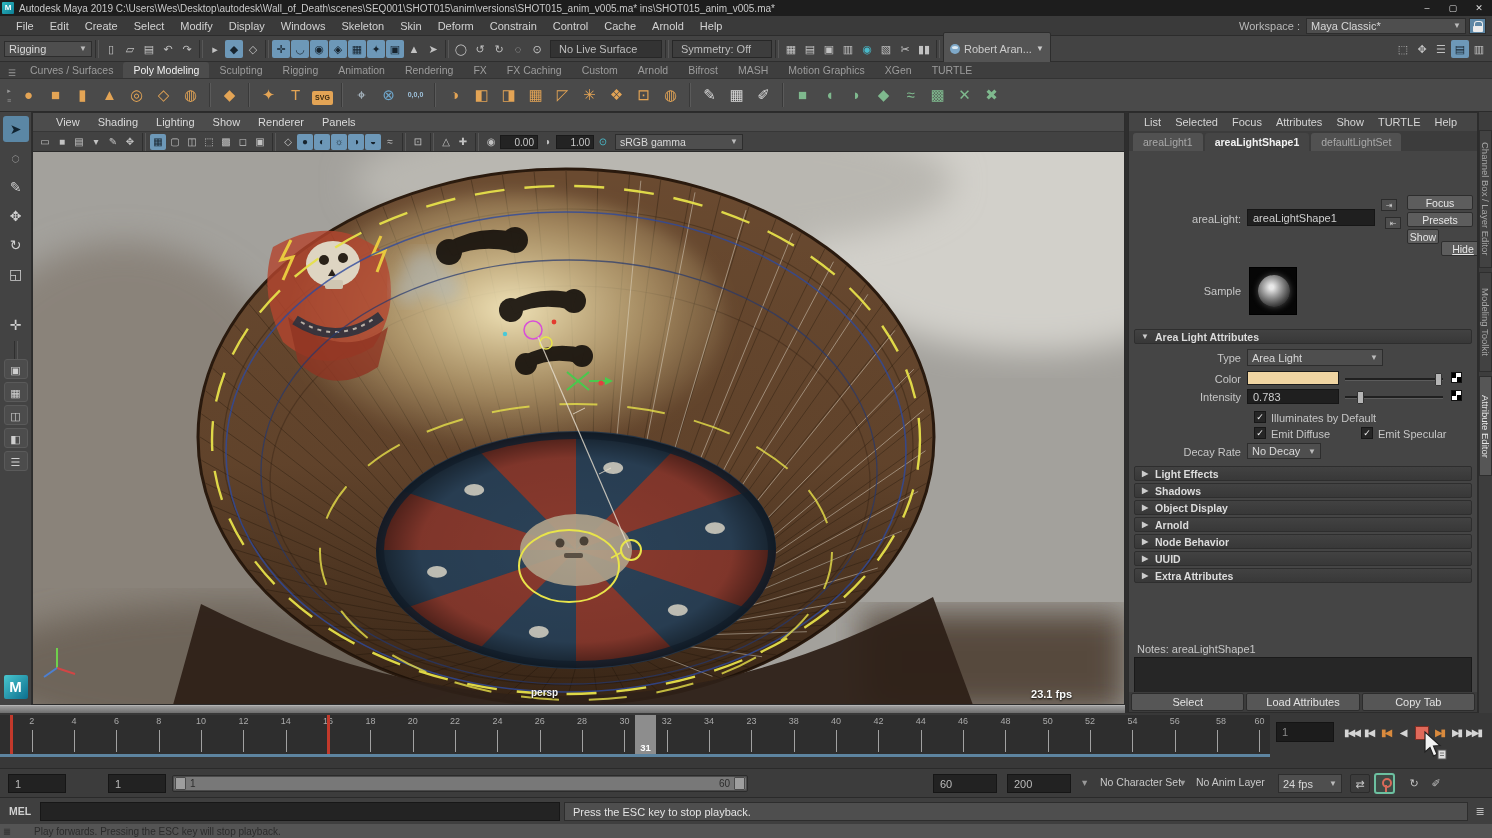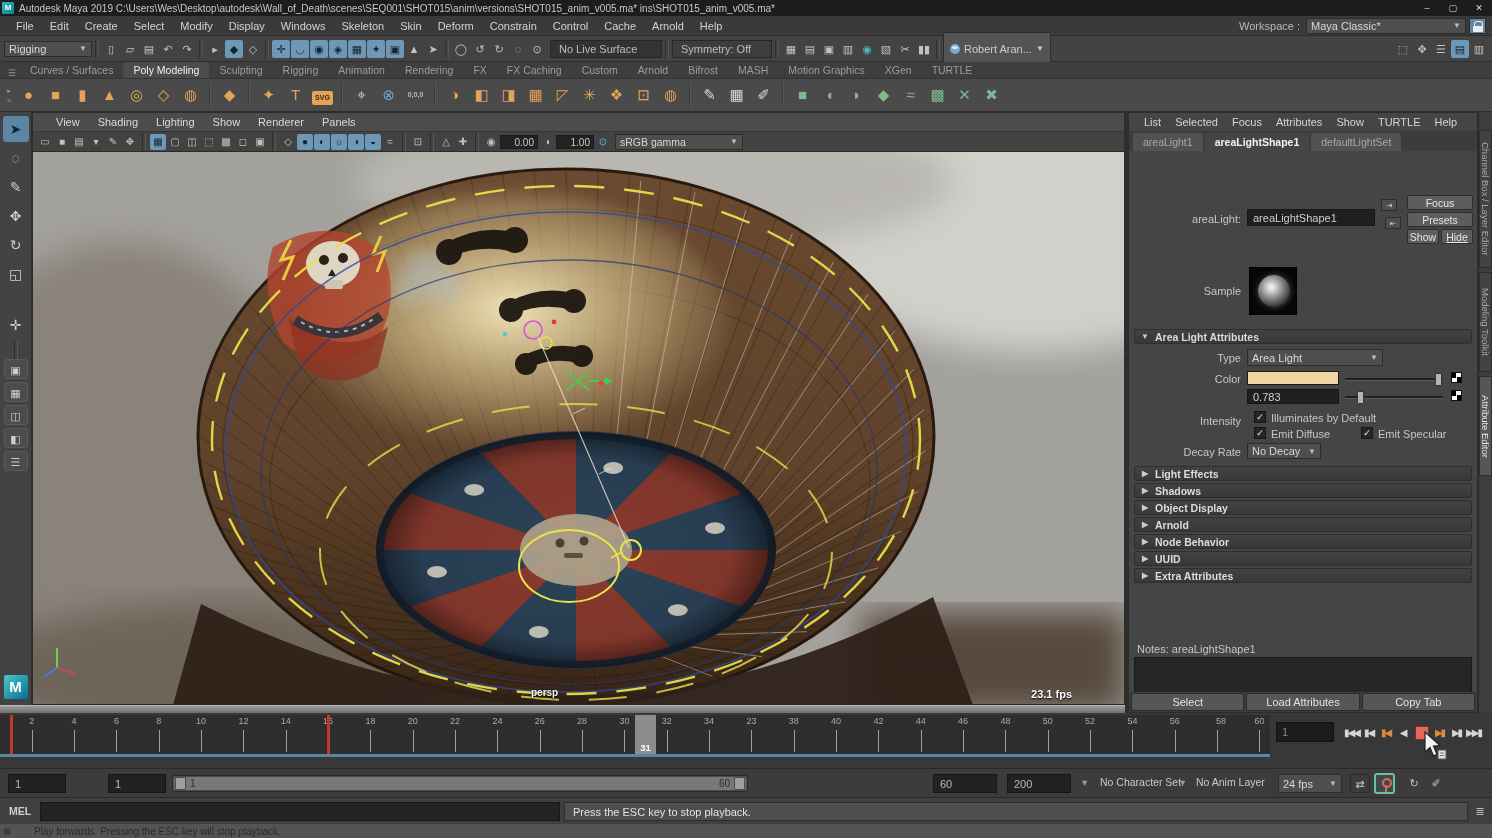--- a/index.html
+++ b/index.html
@@ -642,21 +642,21 @@
       <span class="ae-tab">defaultLightSet</span>
     </div>
     <div id="ae-body">
       <span class="ae-label" style="left:0; top:62px;">areaLight:</span>
       <div class="ae-field" style="left:118px; top:58px; width:128px;">areaLightShape1</div>
       <div class="conn" style="left:252px; top:48px;">⇥</div>
       <div class="conn" style="left:256px; top:66px;">⇤</div>
       <div class="ae-btn" style="left:278px; top:44px; width:66px;">Focus</div>
       <div class="ae-btn" style="left:278px; top:61px; width:66px;">Presets</div>
       <div class="ae-btn" style="left:278px; top:78px; width:32px;">Show</div>
-      <div class="ae-btn" style="left:312px; top:78px; width:32px;text-decoration:underline;">Hide</div>
+      <div class="ae-btn" style="left:312px; top:90px; width:44px;text-decoration:underline;">Hide</div>
 
       <span class="ae-label" style="left:0; top:134px; width:112px;">Sample</span>
       <div id="sample-tile">
           <div id="sample-sphere"></div>
         </div>
 
       <div class="sect" style="top:178px;">
         <span class="arr">▼</span>
         <span>Area Light Attributes</span>
       </div>
@@ -667,21 +667,21 @@
         <span class="caret">▼</span>
       </div>
 
       <span class="ae-label" style="left:0; top:222px;">Color</span>
       <div id="color-swatch" style="position: absolute; left: 118px; top: 220px; width: 92px; height: 14px; border: 1px solid rgb(27, 27, 27); background: rgb(240, 213, 162);"></div>
       <div class="slider-track" style="left:216px; top:227px; width:98px;">
         <div class="slider-handle" style="left:90px;"></div>
       </div>
       <div class="checker" style="left:322px; top:221px;"></div>
 
-      <span class="ae-label" style="left:0; top:240px;margin-top:24px;">Intensity</span>
+      <span class="ae-label" style="left:0; top:240px;">Intensity</span>
       <div class="ae-field" style="left:118px; top:238px; width:92px; height:15px;">0.783</div>
       <div class="slider-track" style="left:216px; top:245px; width:98px;">
         <div class="slider-handle" style="left:12px;"></div>
       </div>
       <div class="checker" style="left:322px; top:239px;"></div>
 
       <div class="chk" style="left:125px; top:260px;">✓</div>
       <span class="chklbl" style="left:142px; top:261px;">Illuminates by Default</span>
       <div class="chk" style="left:125px; top:276px;">✓</div>
       <span class="chklbl" style="left:142px; top:277px;">Emit Diffuse</span>

